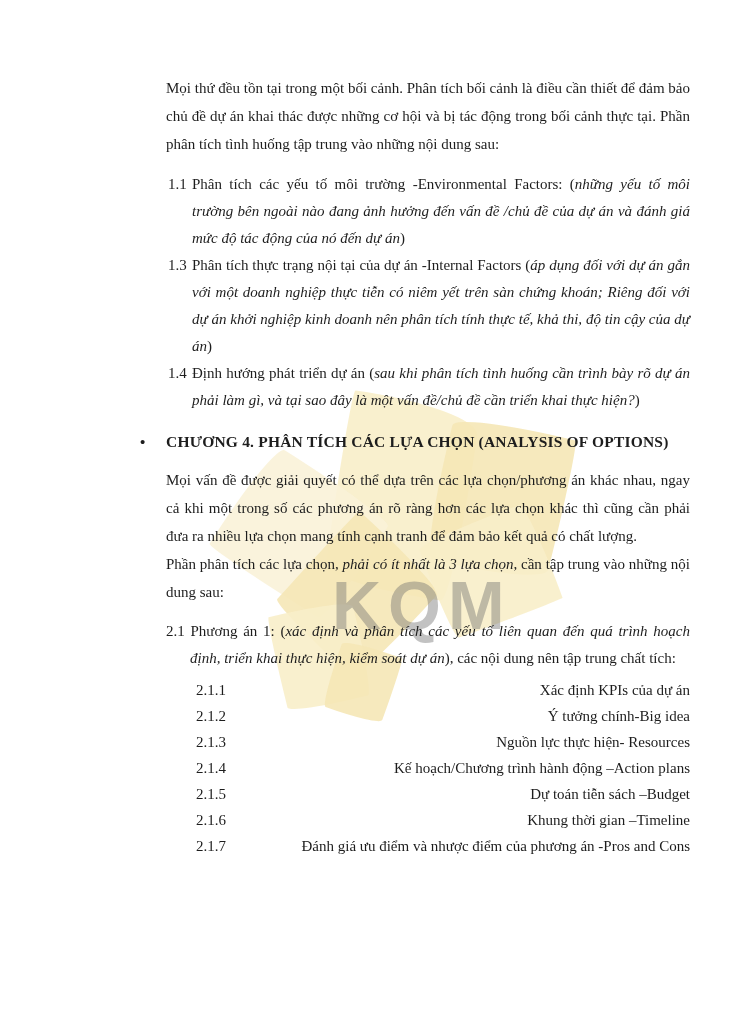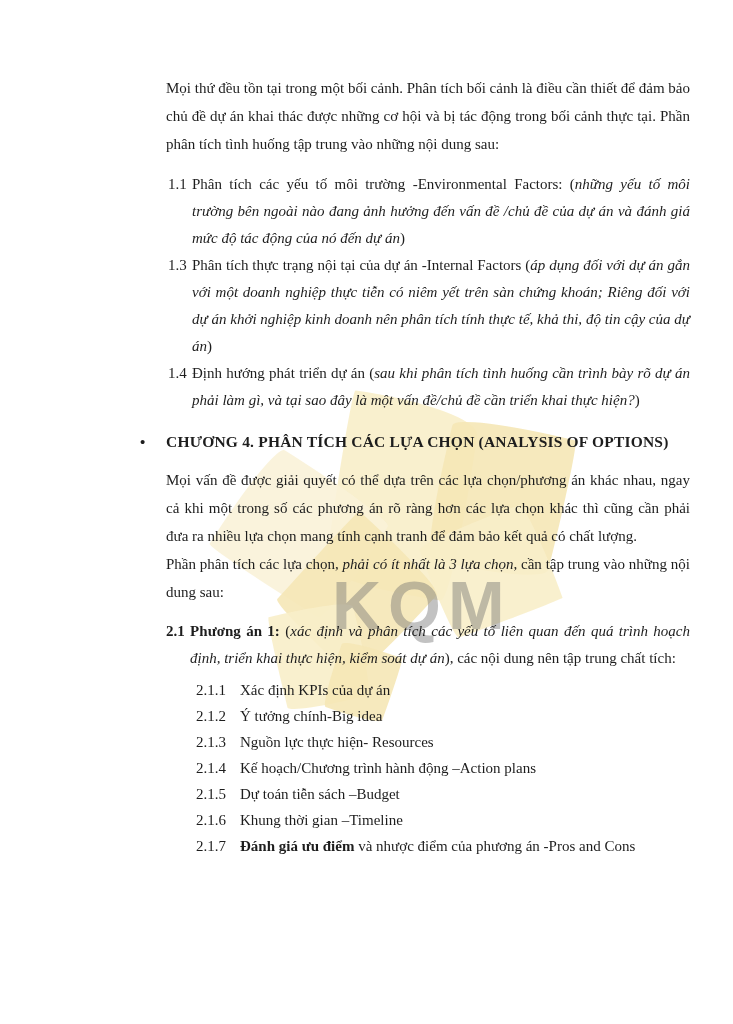--- a/index.html
+++ b/index.html
@@ -31,41 +31,41 @@
     position:absolute; left:332px; top:562px;
     font-family:"Liberation Sans","DejaVu Sans",sans-serif;
     font-weight:bold; font-size:68px; line-height:86px; letter-spacing:7px;
     color:rgba(110,110,110,0.42);
   }
 
   
   .content { position:absolute; left:166px; top:74px; width:524px; z-index:1; text-align:justify; font-size:15px; }
   .content p { margin:0; }
   .it { font-style:italic; }
-  .b  { font-weight:bold;margin-top:26px; }
+  .b  { font-weight:normal;margin-top:26px; }
 
   .p-intro { line-height:28px; margin-bottom:13px !important; }
 
   ol.list1 { list-style:none; margin:0; padding:0; }
   ol.list1 li { position:relative; padding-left:26px; line-height:27px; }
   ol.list1 .num { position:absolute; left:2px; top:0; }
 
   .chapter-heading {
     position:relative; line-height:30px; margin-top:13px; margin-bottom:9px;
     font-weight:bold; font-size:15.5px; letter-spacing:0.2px; text-align:left;
   }
   .chapter-heading .bullet { position:absolute; left:-26px; top:0; font-size:15px; }
 
   .p-opt-intro { line-height:28px; }
   .p-opt-req   { line-height:28px; margin-bottom:12px !important; }
 
   .opt { padding-left:24px; text-indent:-24px; line-height:27px; }
   .opt-1 { margin-bottom:5px; }
 
-  ol.sublist { list-style:none; margin:0 0 12px 0; padding:0; text-align:left; }
+  ol.sublist { list-style:none; margin:0 0 12px 0; padding:0; text-align:right; }
   ol.sublist li { position:relative; padding-left:74px; line-height:26px; }
   ol.sublist .num { position:absolute; left:30px; top:0; }
 </style>
 </head>
 <body>
 
 <div class="page">
 
   <div class="watermark-layer">
     <div class="petal c1 pt1"></div>

